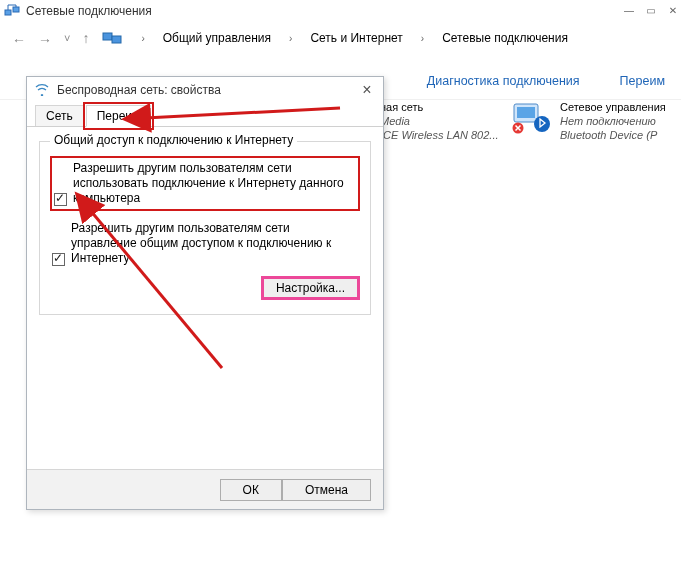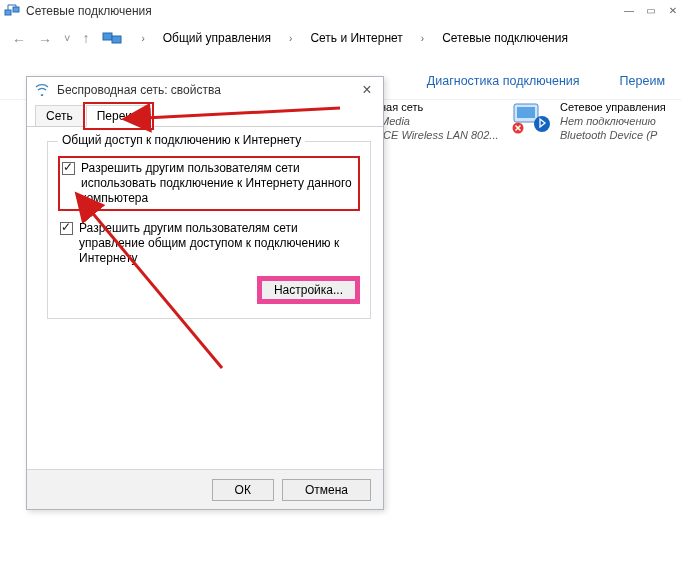--- a/index.html
+++ b/index.html
@@ -113,51 +113,51 @@
     margin-right:2px;
     position:relative;
     top:1px;
   }
   .tab.active {
     background:#fff;
     border-bottom:1px solid #fff;
   }
 
   .group {
-    margin:14px 12px 8px 20px;
+    margin:14px 12px 8px 12px;
     border:1px solid #d7d7d7;
     padding:8px 10px 14px 10px;
     position:relative;
   }
   .group-legend {
     position:absolute;
     top:-9px; left:10px;
     background:#fff;
     padding:0 4px;
     font-size:12px;
     color:#000;
   }
   .chk-row {
     display:flex;
-    align-items:flex-start;
+    align-items:flex-end;
     gap:6px;
     font-size:12px;
     line-height:15px;
     padding:4px 2px;
     margin:6px 0;
   }
   .chk { width:13px; height:13px; border:1px solid #666; position:relative; flex-shrink:0; margin-top:1px; background:#fff;}
   .chk:after{ content:"✓"; position:absolute; left:0; top:-3px; font-size:12px; color:#222; }
 
   .settings-btn {
     float:right;
     padding:2px 12px;
     font-size:12px;
     background:#efefef;
-    border:5px solid #ec4899;
+    border:3px solid #ec4899;
   }
 
   .row-highlight {
     border:2px solid #d11a1a;
     padding:3px 2px !important;
   }
   .tab-highlight {
     outline:2px solid #d11a1a;
     outline-offset:1px;
   }
@@ -165,21 +165,20 @@
   
   .dlg-foot {
     position:absolute;
     bottom:0; left:0; right:0;
     height:40px;
     background:#f2f2f2;
     border-top:1px solid #d6d6d6;
     display:flex;
     justify-content:flex-end;
     align-items:center;
-    gap:8px;
     padding-right:12px;
   }
   .dlg-btn {
     padding:3px 22px;
     font-size:12px;
     background:#efefef;
     border:1px solid #adadad;
   }
 
   

